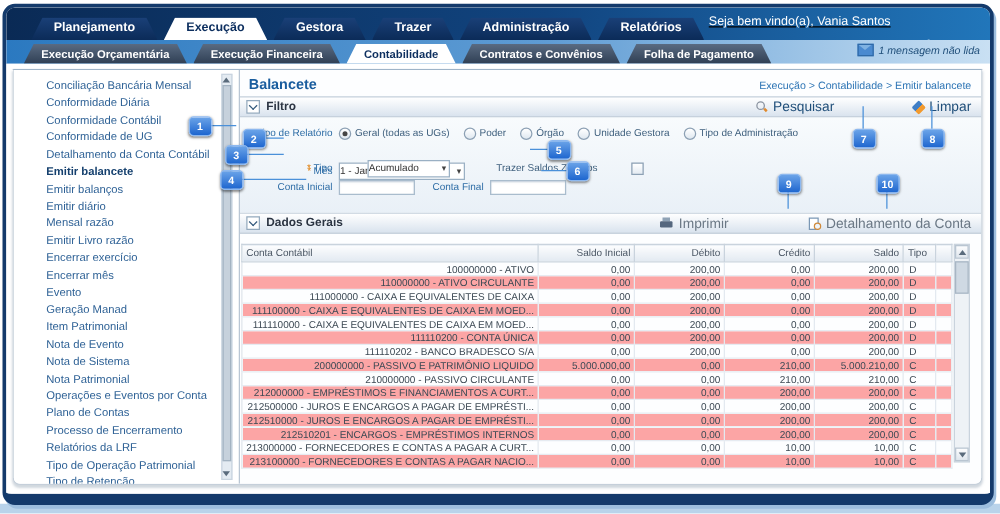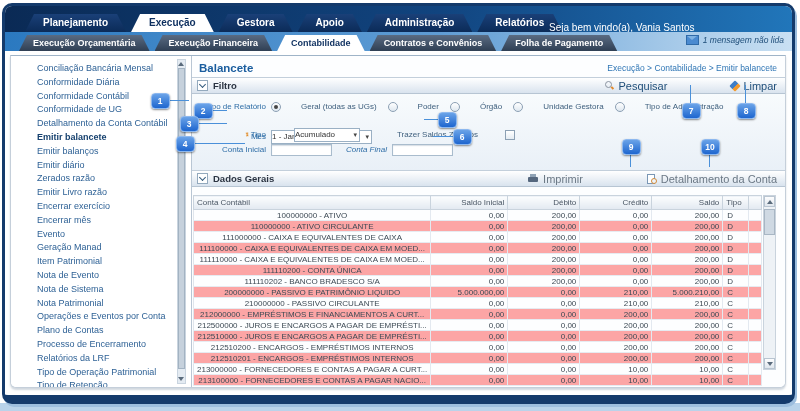--- a/index.html
+++ b/index.html
@@ -10,21 +10,21 @@
           background:#fff;border:3px solid #143a6b;border-bottom-width:9px;border-radius:10px;
           overflow:hidden;box-shadow:2px 3px 0 #9dbede;}
   
   .menubar{height:26px;background:linear-gradient(90deg,#0a2a55 0%,#11447f 55%,#2176ba 100%);
            display:flex;align-items:flex-end;position:relative;}
   .tabs{display:flex;align-items:flex-end;margin-left:20px;gap:5px;}
   .tab{height:18px;line-height:18px;padding:0 18px;color:#fff;font-size:10px;font-weight:bold;
        background:linear-gradient(#1a4078,#0b2b58);
        clip-path:polygon(9px 0,calc(100% - 9px) 0,100% 100%,0 100%);cursor:pointer;white-space:nowrap;}
   .tab.active{background:#fff;color:#0d2f5f;}
-  .menubar-right{position:absolute;right:10px;top:6px;display:flex;gap:18px;align-items:center;text-decoration:underline;}
+  .menubar-right{position:absolute;right:10px;top:6px;display:flex;align-items:flex-start;text-decoration:underline;}
   .welcome{color:#fff;font-size:10px;}
   .exercise{color:#fff;font-size:10px;font-weight:bold;font-style:italic;margin-top:19px;}
   
   .subtabbar{height:19px;background:linear-gradient(90deg,#2b79c0 0%,#5f9cd4 55%,#c9e0f3 100%);
              display:flex;align-items:flex-end;position:relative;}
   .subtabs{display:flex;align-items:flex-end;margin-left:14px;gap:5px;}
   .subtab{height:16px;line-height:16px;padding:0 14px;color:#fff;font-size:9px;font-weight:bold;
           background:linear-gradient(#5a6b82,#2f3f54);
           clip-path:polygon(8px 0,calc(100% - 8px) 0,100% 100%,0 100%);cursor:pointer;white-space:nowrap;}
   .subtab.active{background:#fff;color:#0d2f5f;}
@@ -72,43 +72,43 @@
   .printer::before{content:"";position:absolute;left:2px;top:0;width:6px;height:3px;background:#8fa2b5;}
   .printer::after{content:"";position:absolute;left:0;top:3px;width:10px;height:5px;background:#55677e;border-radius:1px;}
   .doc-mag{width:10px;height:10px;position:relative;display:inline-block;}
   .doc-mag::before{content:"";position:absolute;left:0;top:0;width:6px;height:8px;background:#fff;border:1px solid #7a97b5;}
   .doc-mag::after{content:"";position:absolute;right:0;bottom:0;width:4px;height:4px;border:1.5px solid #d08a3a;border-radius:50%;background:#eef4fa;}
   
   .filter-body{height:76px;position:relative;background:linear-gradient(#f8fbfd,#e9f0f7);flex:none;}
   .f-row{position:absolute;left:0;right:0;height:13px;display:flex;align-items:center;font-size:8px;}
   .flabel{width:74px;text-align:right;color:#2e6da6;margin-right:5px;flex:none;white-space:nowrap;}
   .req{color:#e08214;margin-right:2px;}
-  .radio-opt{display:flex;align-items:center;gap:20px;margin-right:11px;color:#3e5f7d;cursor:pointer;white-space:nowrap;}
+  .radio-opt{display:flex;align-items:center;gap:3px;margin-right:11px;color:#3e5f7d;cursor:pointer;white-space:nowrap;}
   .radio{width:8px;height:8px;border:1px solid #8ca0b4;border-radius:50%;background:linear-gradient(#fff,#dfe8f0);
          position:relative;flex:none;}
   .radio.checked::after{content:"";position:absolute;left:2px;top:2px;width:4px;height:4px;border-radius:50%;background:#454545;}
   .select{height:12px;background:#fff;border:1px solid #9ab0c4;display:flex;align-items:center;
           font-size:8px;color:#333;padding:0 2px 0 0;cursor:pointer;justify-content:space-between;}
   .sel-arrow{font-size:7px;color:#444;margin-left:4px;}
   .checkbox{width:8px;height:8px;border:1px solid #8ca0b4;background:linear-gradient(#fff,#e4ebf2);cursor:pointer;flex:none;}
   .tinput{height:10px;width:55px;border:1px solid #a9bccd;background:#fff;font-size:8px;padding:0 2px;
           font-family:"Liberation Sans",sans-serif;box-shadow:inset 0 1px 1px rgba(140,160,180,.35);}
   .chk-label{color:#3e5f7d;margin:0 4px 0 14px;}
-  .flabel2{color:#2e6da6;margin:0 5px 0 14px;font-style:italic;}
+  .flabel2{color:#2e6da6;margin:0 5px 0 14px;}
   
   .table-wrap{margin:8px 9px 0 1px;display:flex;align-items:flex-start;}
   table{border-collapse:collapse;flex:1;table-layout:fixed;font-size:8px;}
   th{height:13px;background:linear-gradient(#fcfdfe,#e2e9f1);color:#4a5664;font-weight:normal;
      border:1px solid #c9d3dd;border-left:none;padding:0 3px;white-space:nowrap;overflow:hidden;}
   th:first-child{border-left:1px solid #c9d3dd;}
   td{height:10px;color:#3c4954;border-right:1px solid #e3e9f0;border-bottom:1px solid #e6ebf1;
      padding:0 3px;white-space:nowrap;overflow:hidden;}
   tr.alt td{background:#fca5a5;}
   td:first-child{border-left:1px solid #dfe5ec;}
-  .c-left{text-align:center;margin-left:13px;}
+  .c-left{text-align:right;margin-left:13px;}
   .c-num{text-align:right;}
   .c-tipo{text-align:left;padding-left:4px;}
   th.h-num{text-align:right;}
   th.h-left{text-align:left;}
   
   .t-scroll{width:11px;height:173px;background:#eef2f6;border:1px solid #c9d3dd;position:relative;margin-left:1px;flex:none;}
   .t-btn{position:absolute;left:0;right:0;height:9px;background:linear-gradient(#fdfdfe,#dfe6ed);border:1px solid #b9c5d1;
          display:flex;align-items:center;justify-content:center;cursor:pointer;}
   .t-btn.top{top:0;} .t-btn.bot{bottom:0;}
   .t-tri-up{width:0;height:0;border-left:3px solid transparent;border-right:3px solid transparent;border-bottom:4px solid #5a6b7c;}
@@ -126,21 +126,21 @@
 <div class="page">
   <div class="bottom-strip"></div>
 
   <div class="window">
 
     <div class="menubar">
       <div class="tabs" id="top-tabs">
           <div class="tab">Planejamento</div>
           <div class="tab active">Execução</div>
           <div class="tab">Gestora</div>
-          <div class="tab">Apoio</div>
+          <div class="tab">Trazer</div>
           <div class="tab">Administração</div>
           <div class="tab">Relatórios</div>
         </div>
       <div class="menubar-right">
         <span class="welcome">Seja bem vindo(a), Vania Santos</span>
         <span class="exercise">Exercício 2015</span>
       </div>
     </div>
 
     <div class="subtabbar">
@@ -163,21 +163,21 @@
         <div class="sidebar">
           <ul id="sidebar-list">
               <li class="sb-item">Conciliação Bancária Mensal</li>
               <li class="sb-item">Conformidade Diária</li>
               <li class="sb-item">Conformidade Contábil</li>
               <li class="sb-item">Conformidade de UG</li>
               <li class="sb-item">Detalhamento da Conta Contábil</li>
               <li class="sb-item selected">Emitir balancete</li>
               <li class="sb-item">Emitir balanços</li>
               <li class="sb-item">Emitir diário</li>
-              <li class="sb-item">Zerados razão</li>
+              <li class="sb-item">Mensal razão</li>
               <li class="sb-item">Emitir Livro razão</li>
               <li class="sb-item">Encerrar exercício</li>
               <li class="sb-item">Encerrar mês</li>
               <li class="sb-item">Evento</li>
               <li class="sb-item">Geração Manad</li>
               <li class="sb-item">Item Patrimonial</li>
               <li class="sb-item">Nota de Evento</li>
               <li class="sb-item">Nota de Sistema</li>
               <li class="sb-item">Nota Patrimonial</li>
               <li class="sb-item">Operações e Eventos por Conta</li>
@@ -408,29 +408,20 @@
                   </tr>
                   <tr class="alt">
                     <td class="c-left">212510000 - JUROS E ENCARGOS A PAGAR DE EMPRÉSTI...</td>
                     <td class="c-num">0,00</td>
                     <td class="c-num">0,00</td>
                     <td class="c-num">200,00</td>
                     <td class="c-num">200,00</td>
                     <td class="c-tipo">C</td>
                     <td></td>
                   </tr>
-                  <tr class="">
-                    <td class="c-left">212510200 - ENCARGOS - EMPRÉSTIMOS INTERNOS</td>
-                    <td class="c-num">0,00</td>
-                    <td class="c-num">0,00</td>
-                    <td class="c-num">200,00</td>
-                    <td class="c-num">200,00</td>
-                    <td class="c-tipo">C</td>
-                    <td></td>
-                  </tr>
                   <tr class="alt">
                     <td class="c-left">212510201 - ENCARGOS - EMPRÉSTIMOS INTERNOS</td>
                     <td class="c-num">0,00</td>
                     <td class="c-num">0,00</td>
                     <td class="c-num">200,00</td>
                     <td class="c-num">200,00</td>
                     <td class="c-tipo">C</td>
                     <td></td>
                   </tr>
                   <tr class="">

